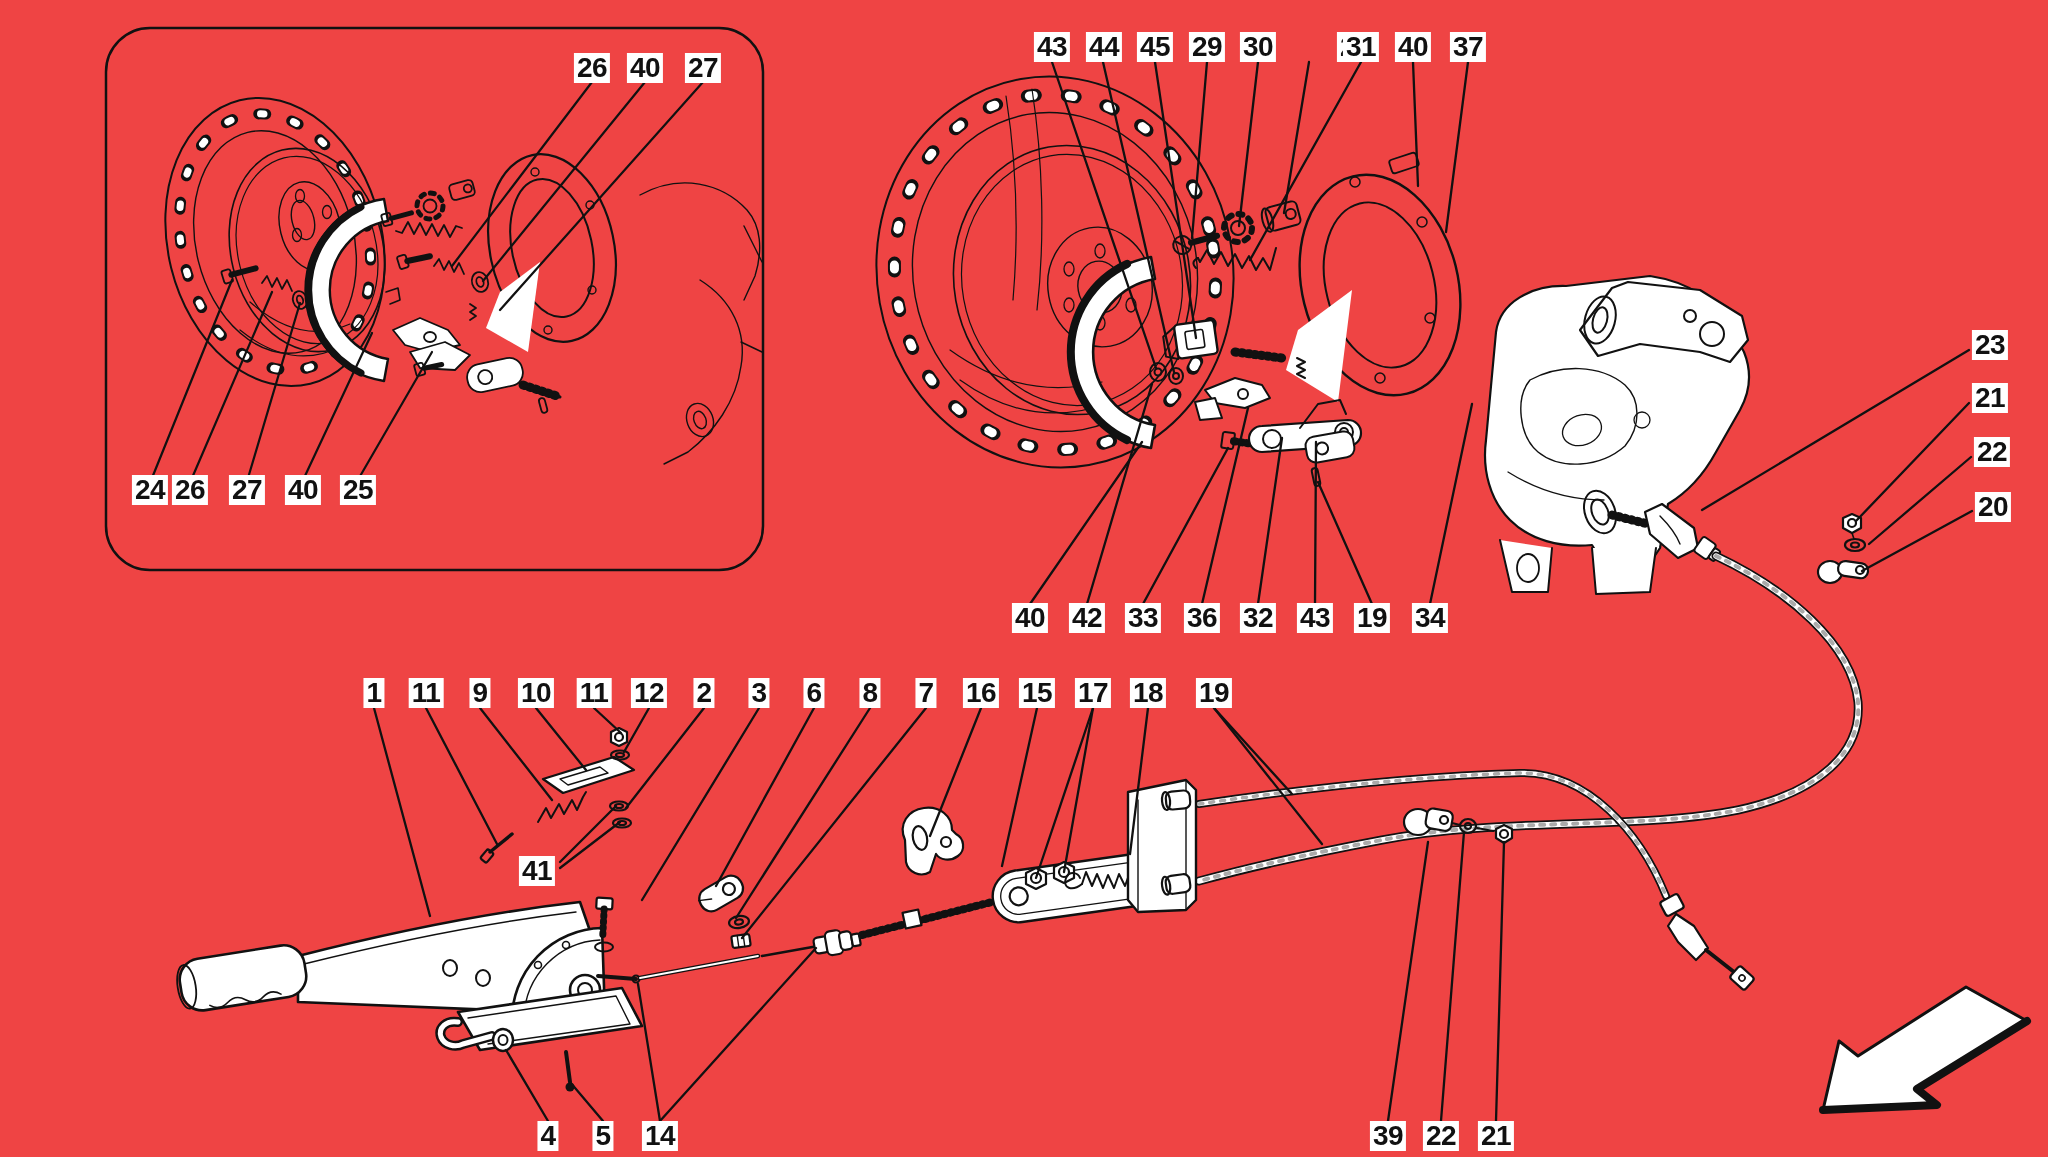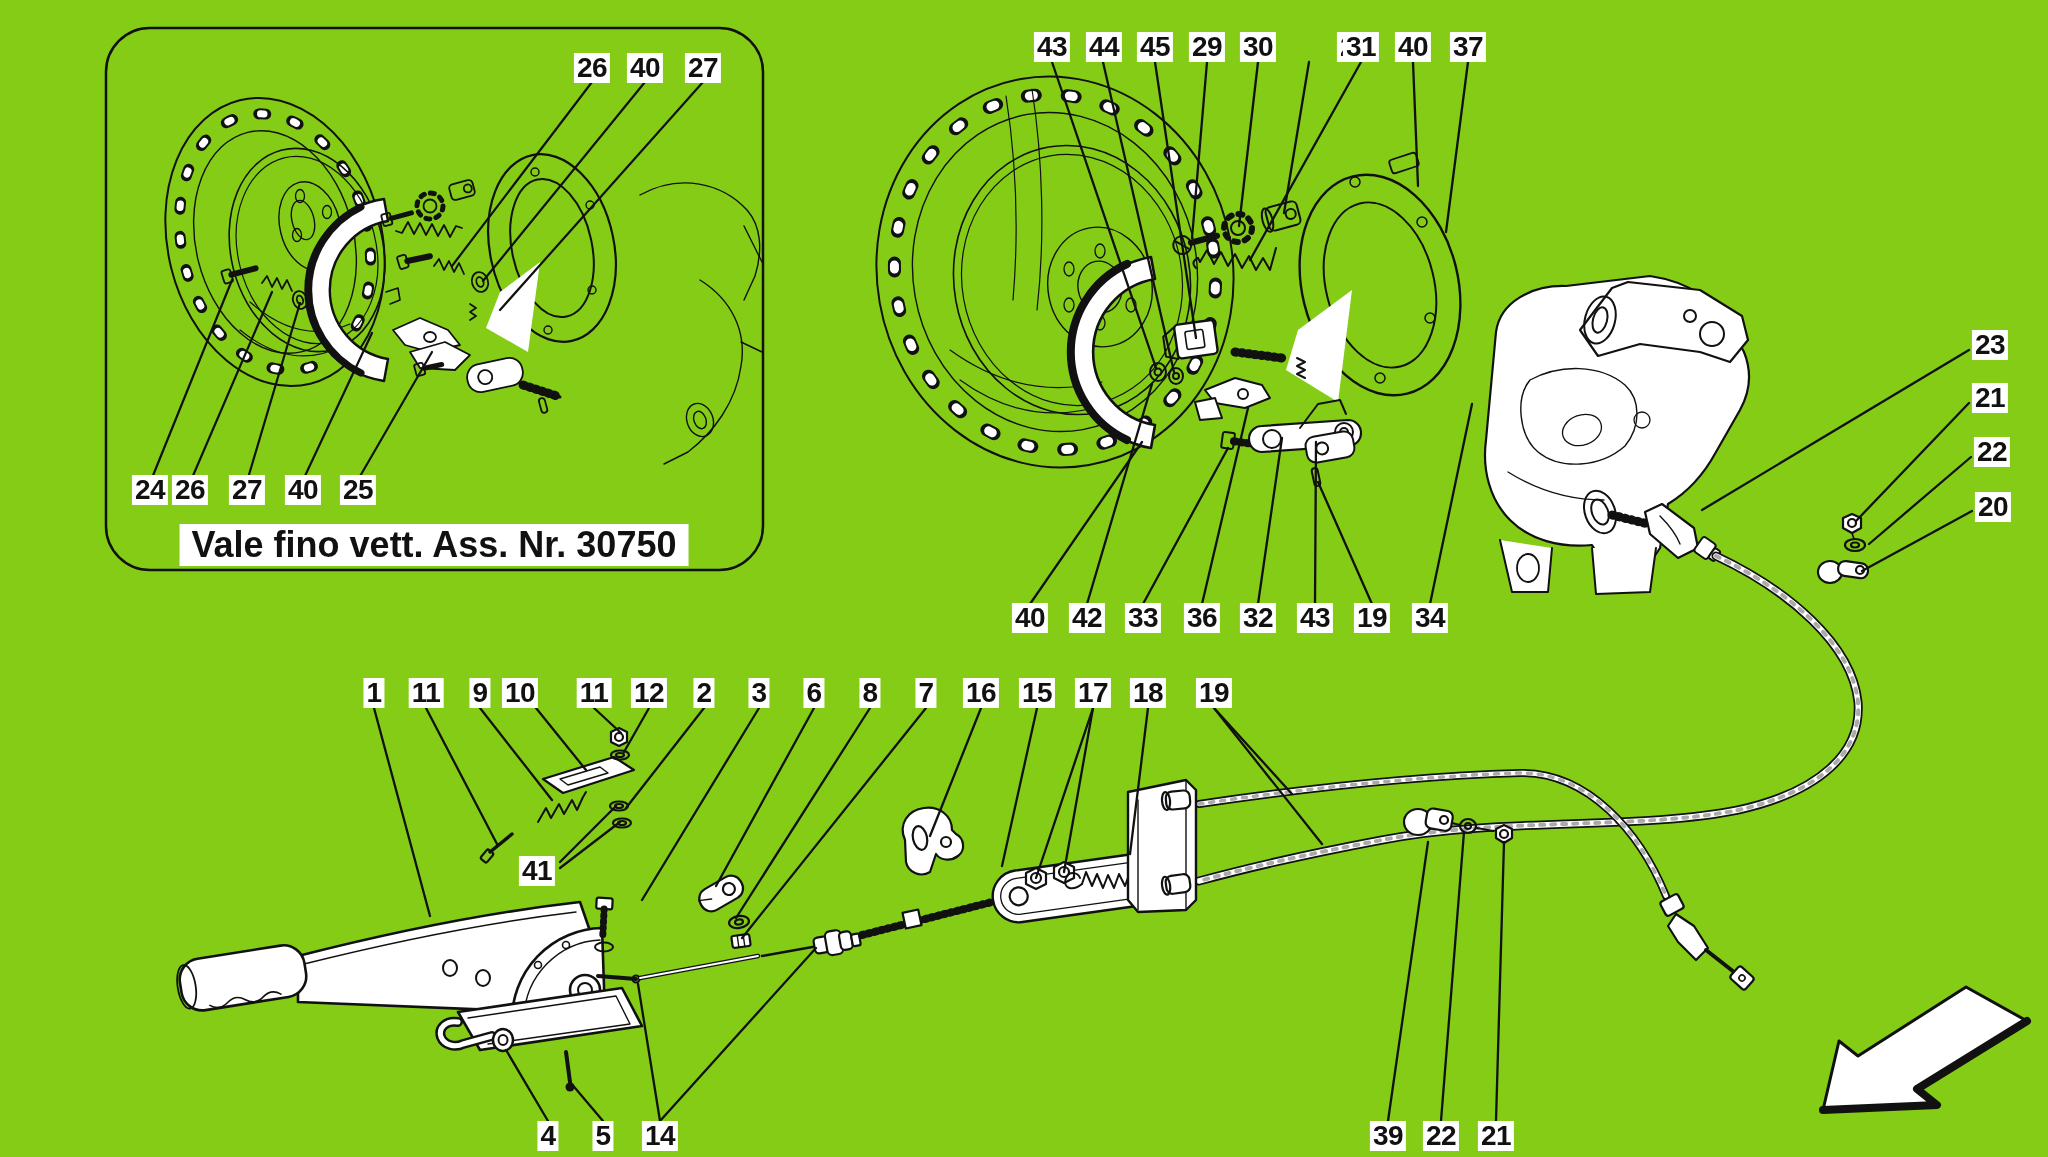--- a/index.html
+++ b/index.html
@@ -1,16 +1,16 @@
 <!DOCTYPE html>
 <html><head>
 <meta charset="utf-8">
 <style>
   html,body{margin:0;padding:0;background:#fff;}
-  #stage{position:relative;width:2048px;height:1157px;background:#84cc16;overflow:hidden;
+  #stage{position:relative;width:2048px;height:1157px;background:#ef4444;overflow:hidden;
          font-family:"Liberation Sans","DejaVu Sans",sans-serif;color:#111;}
   #art{position:absolute;left:0;top:0;}
   .lbl{position:absolute;transform:translate(-50%,-50%);font-size:28px;font-weight:bold;
        line-height:1;letter-spacing:-0.5px;background:#fff;padding:1px 3px;white-space:nowrap;}
   .caption{position:absolute;left:434px;top:524px;transform:translateX(-50%);text-align:center;
            background:#fff;padding:0 12px;font-size:36px;font-weight:bold;line-height:1.16;white-space:nowrap;}
 </style>
 </head>
 <body>
 
@@ -458,21 +458,20 @@
   <div class="lbl" style="left:645px;top:68px">40</div>
   <div class="lbl" style="left:703px;top:68px">27</div>
 
   <div class="lbl" style="left:150px;top:490px">24</div>
   <div class="lbl" style="left:190px;top:490px">26</div>
   <div class="lbl" style="left:247px;top:490px">27</div>
   <div class="lbl" style="left:303px;top:490px">40</div>
   <div class="lbl" style="left:358px;top:490px">25</div>
 
   <div class="caption">
-    <div>Vale fino vett. Ass. Nr. 30750</div>
   </div>
 
   <div class="lbl" style="left:1052px;top:47px">43</div>
   <div class="lbl" style="left:1104px;top:47px">44</div>
   <div class="lbl" style="left:1155px;top:47px">45</div>
   <div class="lbl" style="left:1207px;top:47px">29</div>
   <div class="lbl" style="left:1258px;top:47px">30</div>
   <div class="lbl" style="left:1355px;top:47px">28</div>
   <div class="lbl" style="left:1361px;top:47px">31</div>
   <div class="lbl" style="left:1413px;top:47px">40</div>
@@ -488,21 +487,21 @@
   <div class="lbl" style="left:1430px;top:618px">34</div>
 
   <div class="lbl" style="left:1990px;top:345px">23</div>
   <div class="lbl" style="left:1990px;top:398px">21</div>
   <div class="lbl" style="left:1992px;top:452px">22</div>
   <div class="lbl" style="left:1993px;top:507px">20</div>
 
   <div class="lbl" style="left:374px;top:693px">1</div>
   <div class="lbl" style="left:426px;top:693px">11</div>
   <div class="lbl" style="left:480px;top:693px">9</div>
-  <div class="lbl" style="left:520px;top:693px">10</div>
+  <div class="lbl" style="left:536px;top:693px">10</div>
   <div class="lbl" style="left:594px;top:693px">11</div>
   <div class="lbl" style="left:649px;top:693px">12</div>
   <div class="lbl" style="left:704px;top:693px">2</div>
   <div class="lbl" style="left:759px;top:693px">3</div>
   <div class="lbl" style="left:814px;top:693px">6</div>
   <div class="lbl" style="left:870px;top:693px">8</div>
   <div class="lbl" style="left:926px;top:693px">7</div>
   <div class="lbl" style="left:981px;top:693px">16</div>
   <div class="lbl" style="left:1037px;top:693px">15</div>
   <div class="lbl" style="left:1093px;top:693px">17</div>

